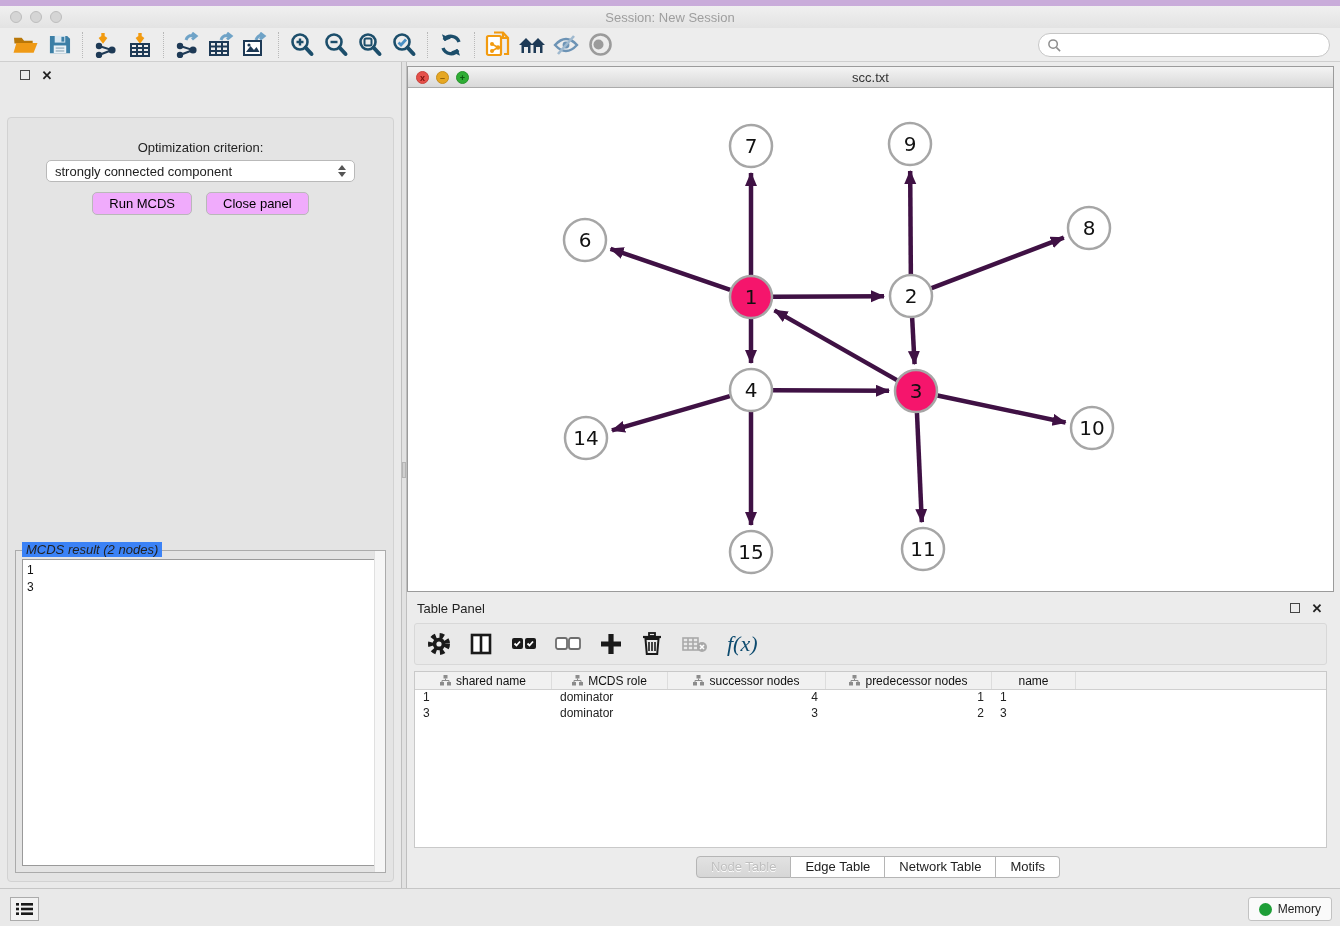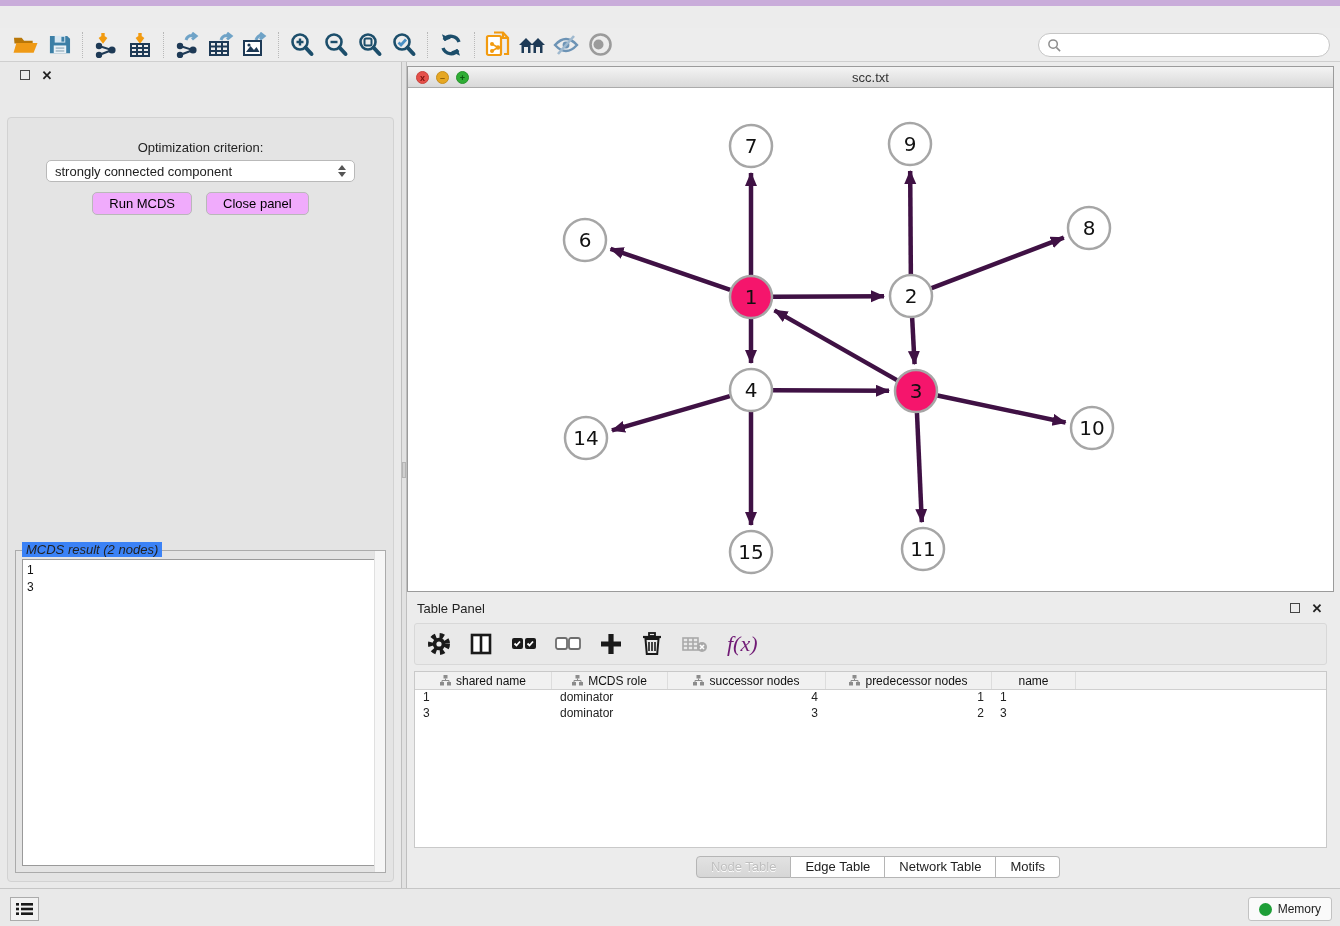--- a/index.html
+++ b/index.html
@@ -81,21 +81,21 @@
   .nt-green { background:#2FAD35; color:#0C5B10; border:1px solid #27932C; }
   .net-title { position:absolute; width:100%; text-align:center; top:3px; font-size:13px; color:#333; }
   .net-canvas { position:relative; width:925px; height:503px; background:#FFF; }
 
   
   .table-panel { position:absolute; left:407px; top:595px; width:927px; height:293px; background:#ECECEC; }
   .tp-toolbar { position:absolute; left:7px; right:7px; top:28px; height:42px; background:#E9E9E9;
                 border:1px solid #D8D8D8; border-radius:3px; display:flex; align-items:center;
                 padding-left:12px; gap:18px; }
   .tp-ico { display:flex; align-items:center; justify-content:center; height:30px; }
-  .fx { font-family:"Liberation Serif", serif; font-style:italic; color:#701a75; font-size:22px; }
+  .fx { font-family:"Liberation Serif", serif; font-style:italic; color:#0c4a6e; font-size:22px; }
   .grid-table { position:absolute; left:7px; right:7px; top:76px; bottom:40px; background:#FFF;
                 border:1px solid #C9C9C9; overflow:hidden; }
   .gt-head { display:flex; height:18px; background:#F1F1F1; border-bottom:1px solid #D0D0D0; }
   .gt-hcell { display:flex; align-items:center; justify-content:center; gap:5px; font-size:12px;
               border-right:1px solid #DDD; color:#111; }
   .gt-row { display:flex; height:16px; font-size:12px; }
   .gt-cell { padding:0 8px; overflow:hidden; white-space:nowrap; }
   .c1 { width:137px; } .c2 { width:116px; } .c3 { width:158px; } .c4 { width:166px; } .c5 { width:84px; }
   .num { text-align:right; }
   .tp-tabs { position:absolute; bottom:10px; left:15px; right:0; display:flex; justify-content:center;align-items:center; }
@@ -109,20 +109,28 @@
                 border:1px solid #C2C2C2; border-radius:3px; display:flex; align-items:center;
                 gap:6px; padding:4px 10px; font-size:12px; }
   .mem-dot { width:13px; height:13px; border-radius:50%; background:#1E9E37; }
 </style>
 </head>
 <body>
 
 <div class="screen">
 
   <div class="top-strip"></div>
+  <div class="titlebar">
+    <div class="traffic">
+      <span class="dot"></span>
+      <span class="dot"></span>
+      <span class="dot"></span>
+    </div>
+    <div class="win-title">Session: New Session</div>
+  </div>
 
   <div class="toolbar">
     <span class="tbtn">
       <svg width="27" height="23" viewBox="0 0 28 24">
         <path d="M2 5 h8 l2.5 3 h9 v3 h-19 z" fill="#B97708"></path>
         <path d="M4.5 10.5 h22 l-4 10 h-21 z" fill="#EF9A16"></path>
       </svg>
     </span>
     <span class="tbtn">
       <svg width="25" height="23" viewBox="0 0 26 24">

